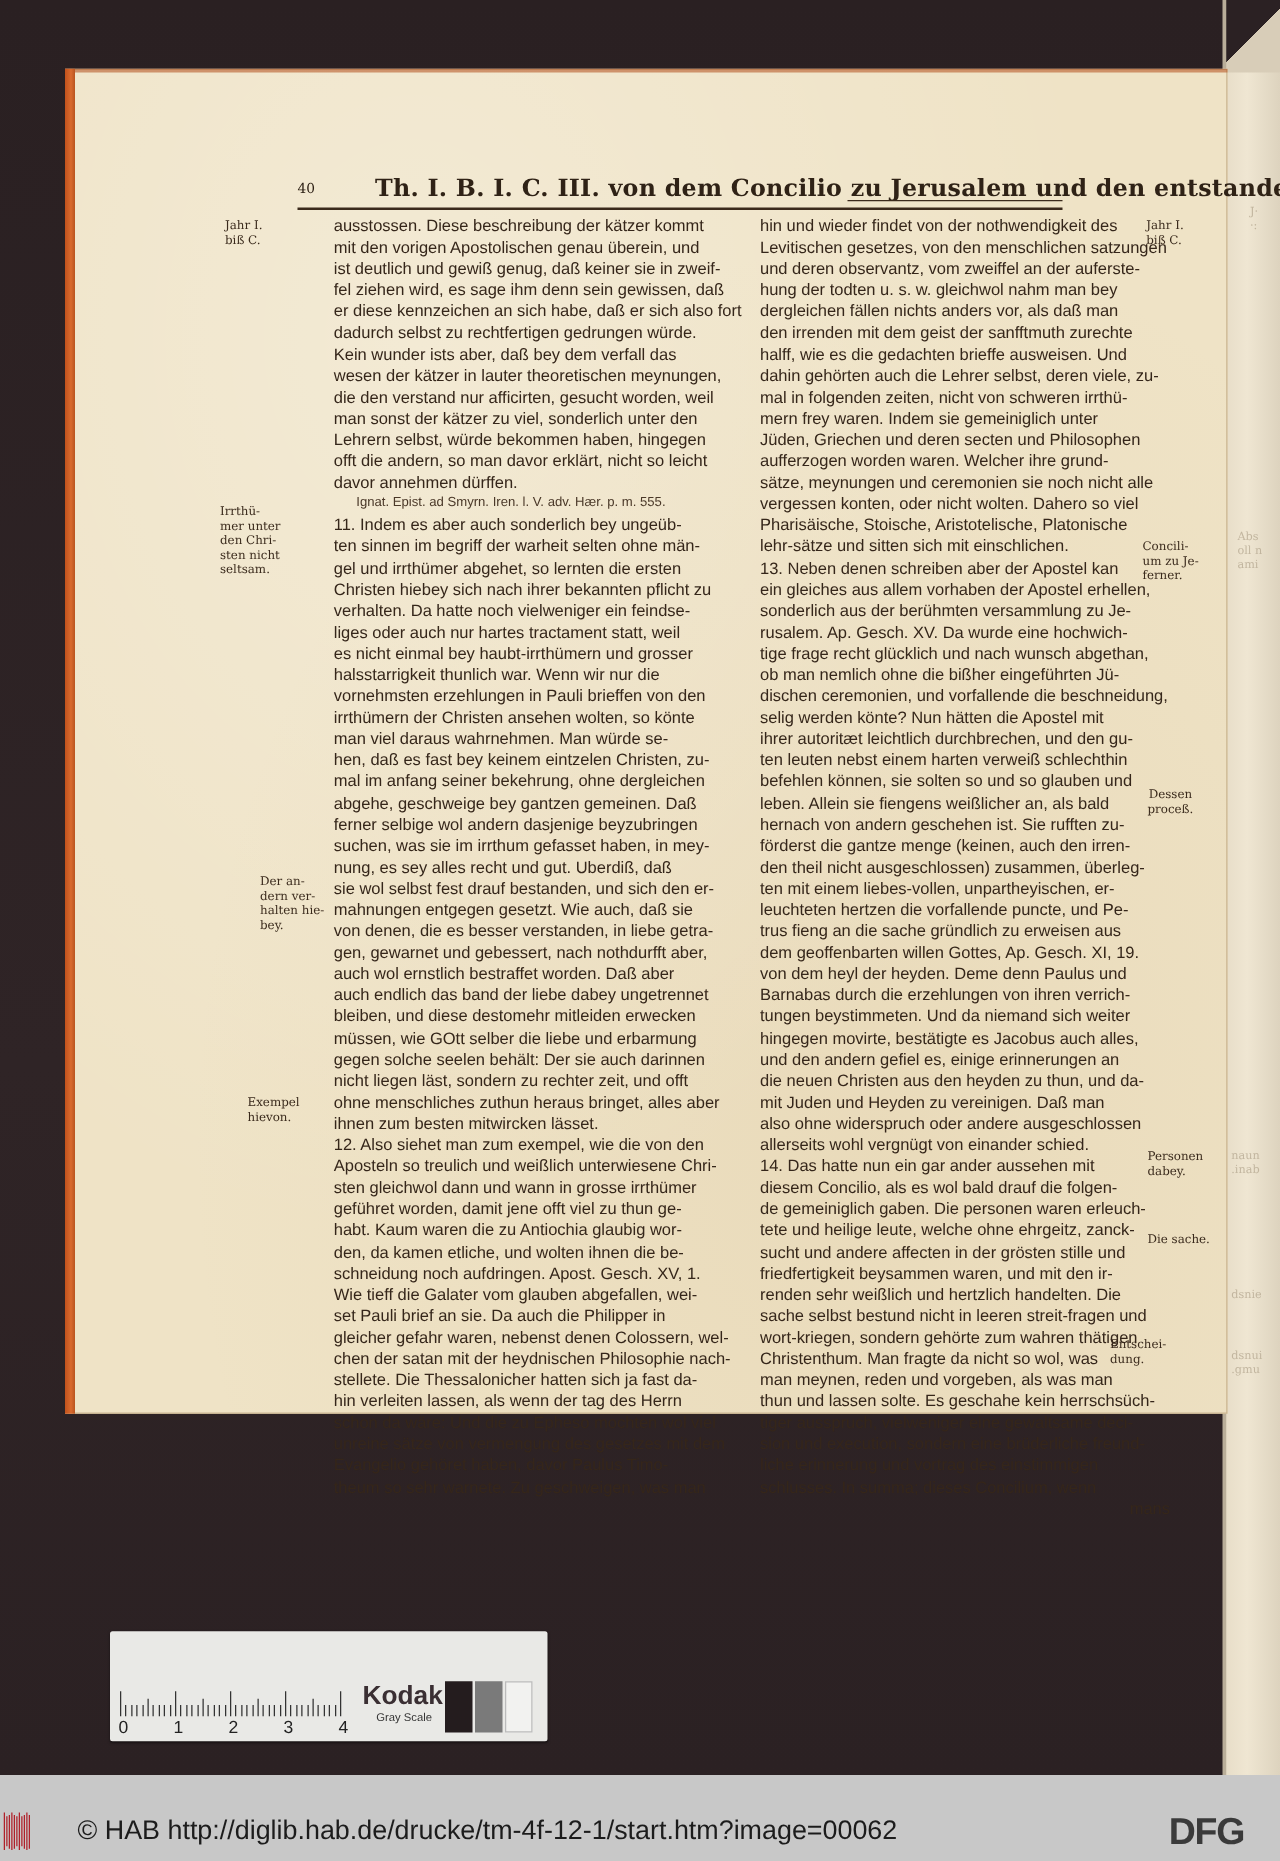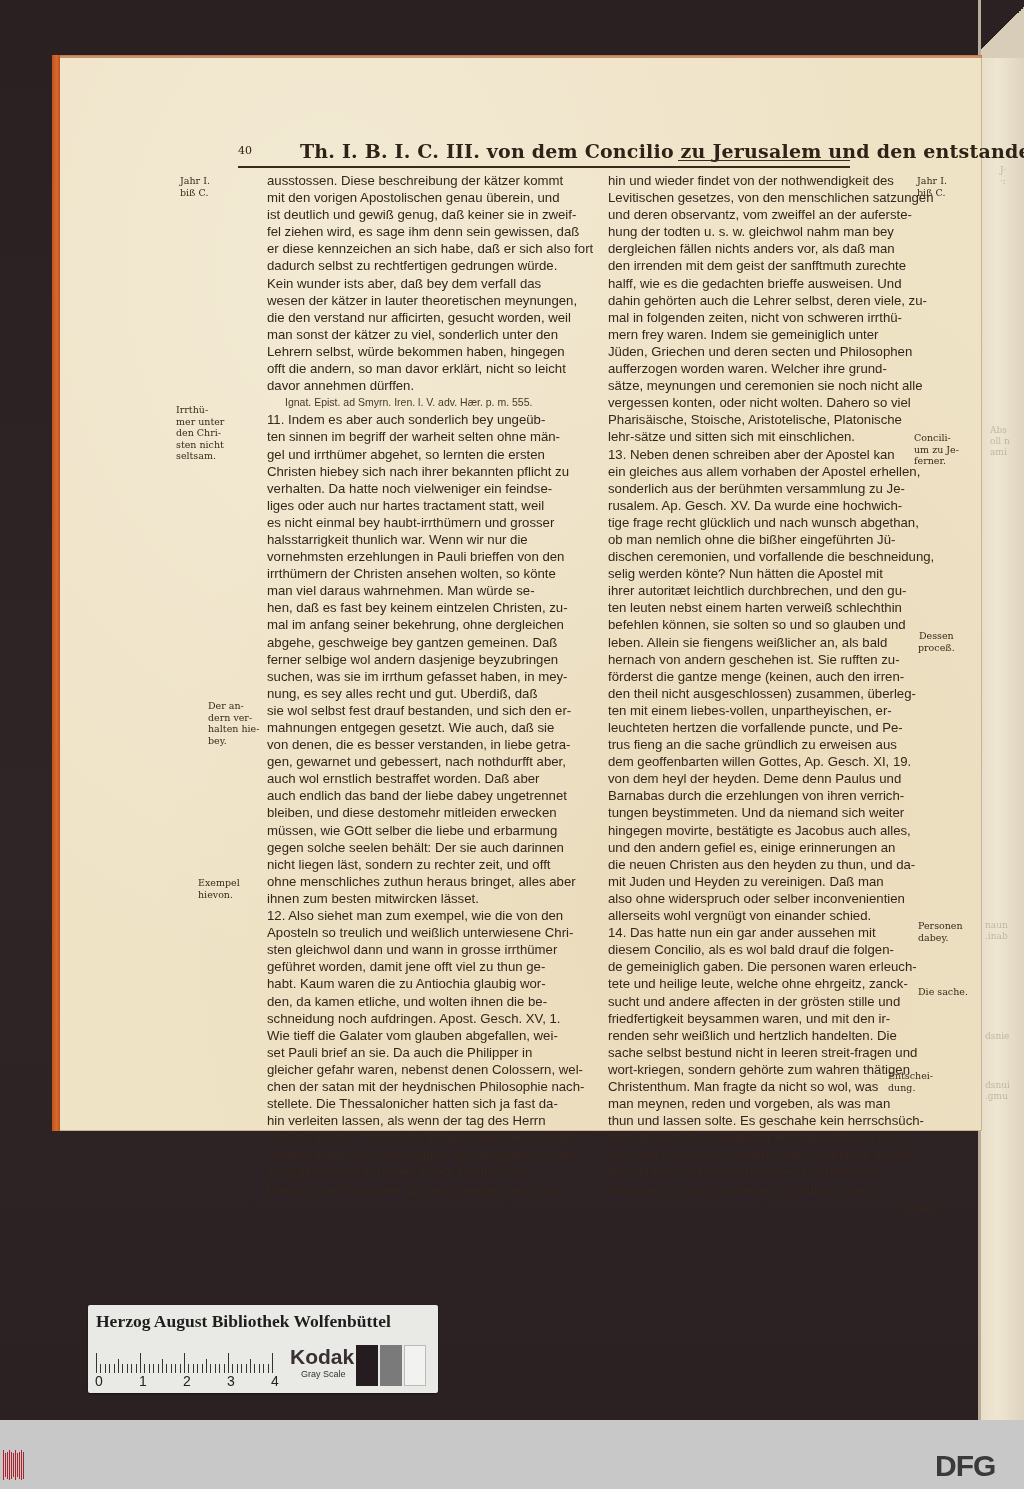--- a/index.html
+++ b/index.html
@@ -285,21 +285,21 @@
     <p>leuchteten hertzen die vorfallende puncte, und Pe-</p>
     <p>trus fieng an die sache gründlich zu erweisen aus</p>
     <p>dem geoffenbarten willen Gottes, Ap. Gesch. XI, 19.</p>
     <p>von dem heyl der heyden. Deme denn Paulus und</p>
     <p>Barnabas durch die erzehlungen von ihren verrich-</p>
     <p>tungen beystimmeten. Und da niemand sich weiter</p>
     <p>hingegen movirte, bestätigte es Jacobus auch alles,</p>
     <p>und den andern gefiel es, einige erinnerungen an</p>
     <p>die neuen Christen aus den heyden zu thun, und da-</p>
     <p>mit Juden und Heyden zu vereinigen. Daß man</p>
-    <p>also ohne widerspruch oder selber inconvenientien</p>
+    <p>also ohne widerspruch oder andere ausgeschlossen</p>
     <p>allerseits wohl vergnügt von einander schied.</p>
     <p>14. Das hatte nun ein gar ander aussehen mit</p>
     <p>diesem Concilio, als es wol bald drauf die folgen-</p>
     <p>de gemeiniglich gaben. Die personen waren erleuch-</p>
     <p>tete und heilige leute, welche ohne ehrgeitz, zanck-</p>
     <p>sucht und andere affecten in der grösten stille und</p>
     <p>friedfertigkeit beysammen waren, und mit den ir-</p>
     <p>renden sehr weißlich und hertzlich handelten. Die</p>
     <p>sache selbst bestund nicht in leeren streit-fragen und</p>
     <p>wort-kriegen, sondern gehörte zum wahren thätigen</p>
@@ -307,21 +307,20 @@
     <p>man meynen, reden und vorgeben, als was man</p>
     <p>thun und lassen solte. Es geschahe kein herrschsüch-</p>
     <p>tiger ausspruch, vielweniger eine gewaltsame deci-</p>
     <p>sion und execution, sondern eine brüderliche freund-</p>
     <p>liche erinnerung und vortrag des einstimmigen</p>
     <p>schlusses. In summa; dieses Concilium, wenn</p>
     <p class="catchword">mans</p>
   </div>
 
 <div class="label-card">
-  <div class="label-title">Herzog August Bibliothek Wolfenbüttel</div>
   <div class="ruler" id="ruler">
       <div class="tick" style="left: 0px; height: 20px;"></div>
       <div class="tick" style="left: 4.4px; height: 9px;"></div>
       <div class="tick" style="left: 8.8px; height: 9px;"></div>
       <div class="tick" style="left: 13.2px; height: 9px;"></div>
       <div class="tick" style="left: 17.6px; height: 9px;"></div>
       <div class="tick" style="left: 22px; height: 14px;"></div>
       <div class="tick" style="left: 26.4px; height: 9px;"></div>
       <div class="tick" style="left: 30.8px; height: 9px;"></div>
       <div class="tick" style="left: 35.2px; height: 9px;"></div>
@@ -377,14 +376,15 @@
       <div class="bar" style="left: 4px; height: 27px; top: 1.5px; background: rgb(176, 32, 42);"></div>
       <div class="bar" style="left: 6px; height: 30px; top: 0px; background: rgb(176, 32, 42);"></div>
       <div class="bar" style="left: 8px; height: 27px; top: 1.5px; background: rgb(176, 32, 42);"></div>
       <div class="bar" style="left: 10px; height: 24px; top: 3px; background: rgb(176, 32, 42);"></div>
       <div class="bar" style="left: 12px; height: 30px; top: 0px; background: rgb(176, 32, 42);"></div>
       <div class="bar" style="left: 14px; height: 24px; top: 3px; background: rgb(176, 32, 42);"></div>
       <div class="bar" style="left: 16px; height: 27px; top: 1.5px; background: rgb(176, 32, 42);"></div>
       <div class="bar" style="left: 18px; height: 30px; top: 0px; background: rgb(176, 32, 42);"></div>
       <div class="bar" style="left: 20px; height: 27px; top: 1.5px; background: rgb(176, 32, 42);"></div>
     </div>
+  <a class="footer-text">© HAB http://diglib.hab.de/drucke/tm-4f-12-1/start.htm?image=00062</a>
   <div class="dfg">DFG</div>
 </div>
 
 </body></html>

